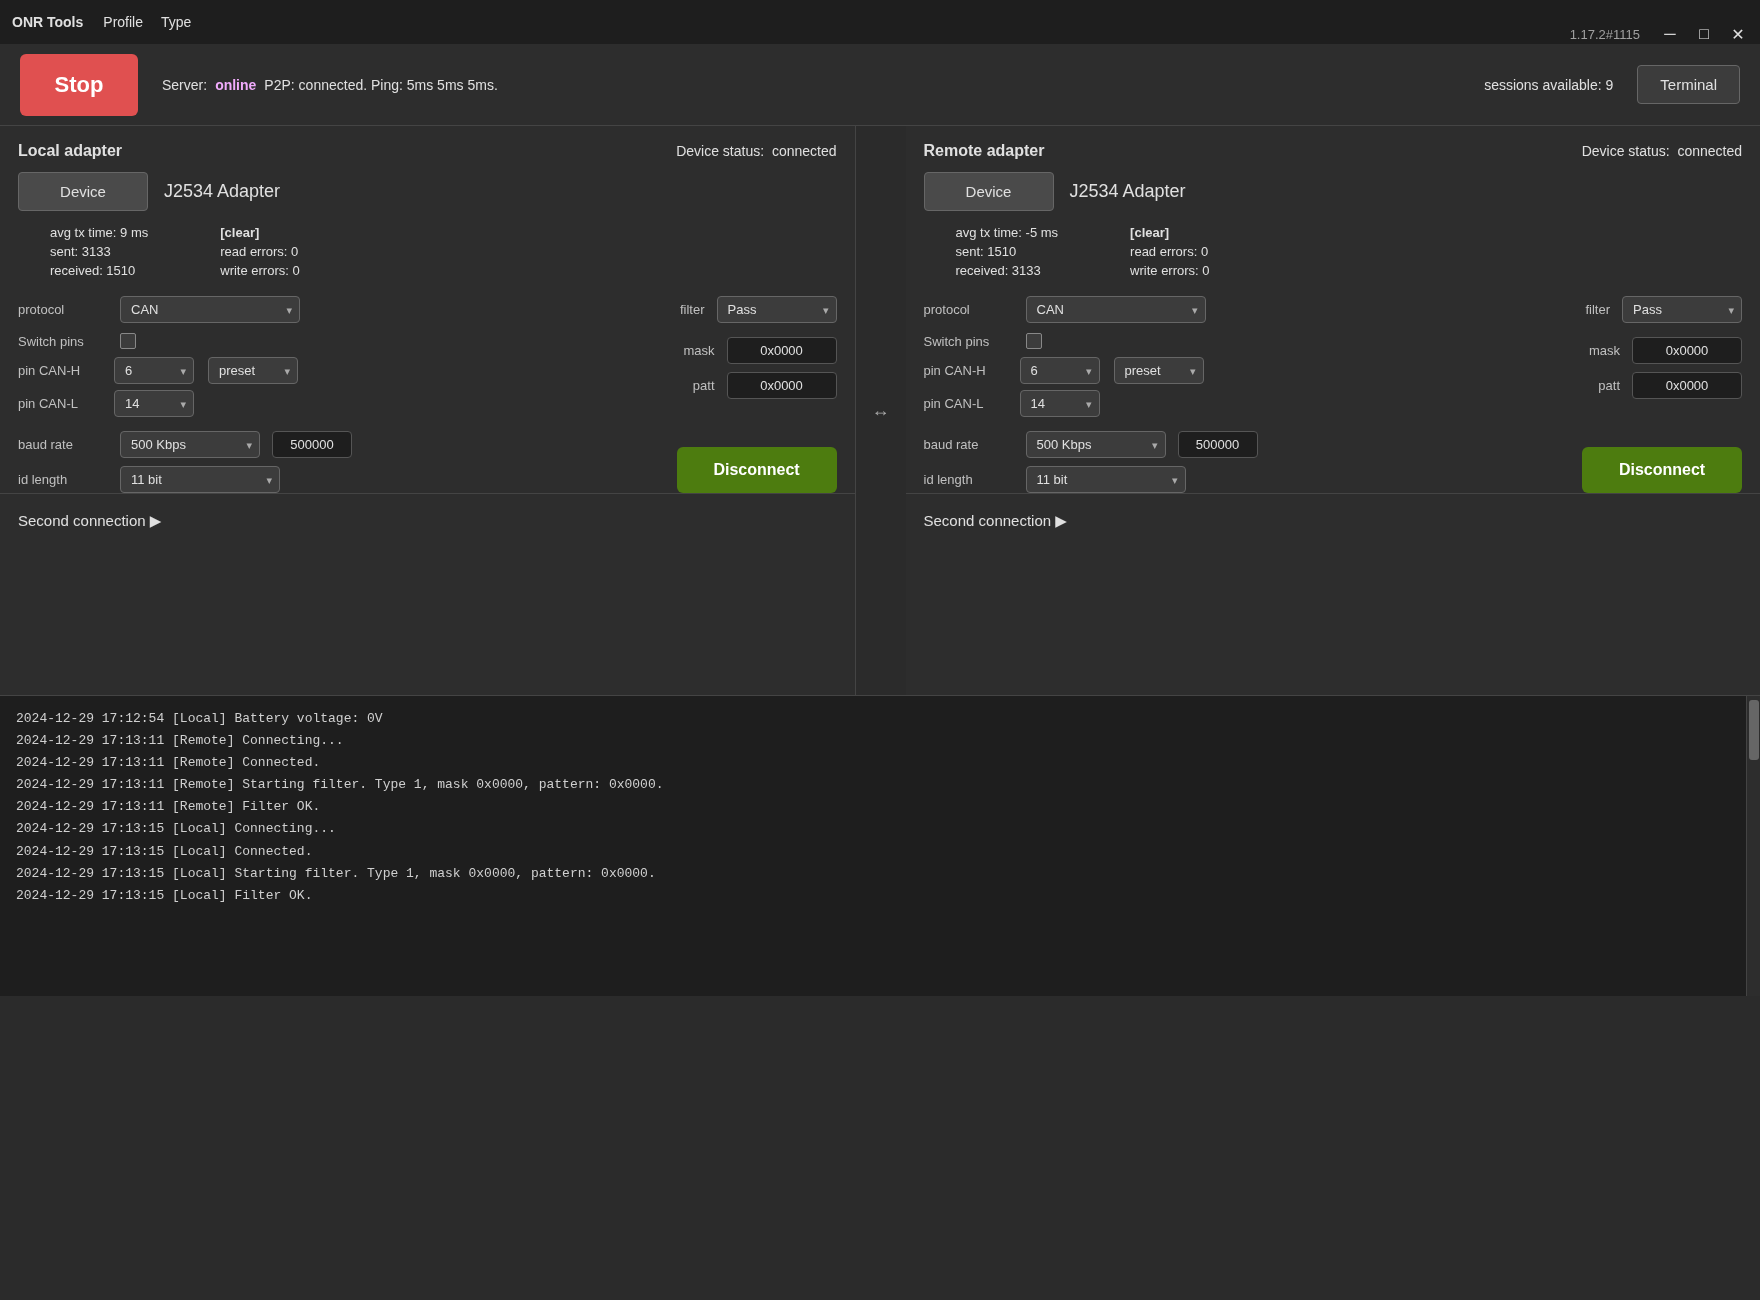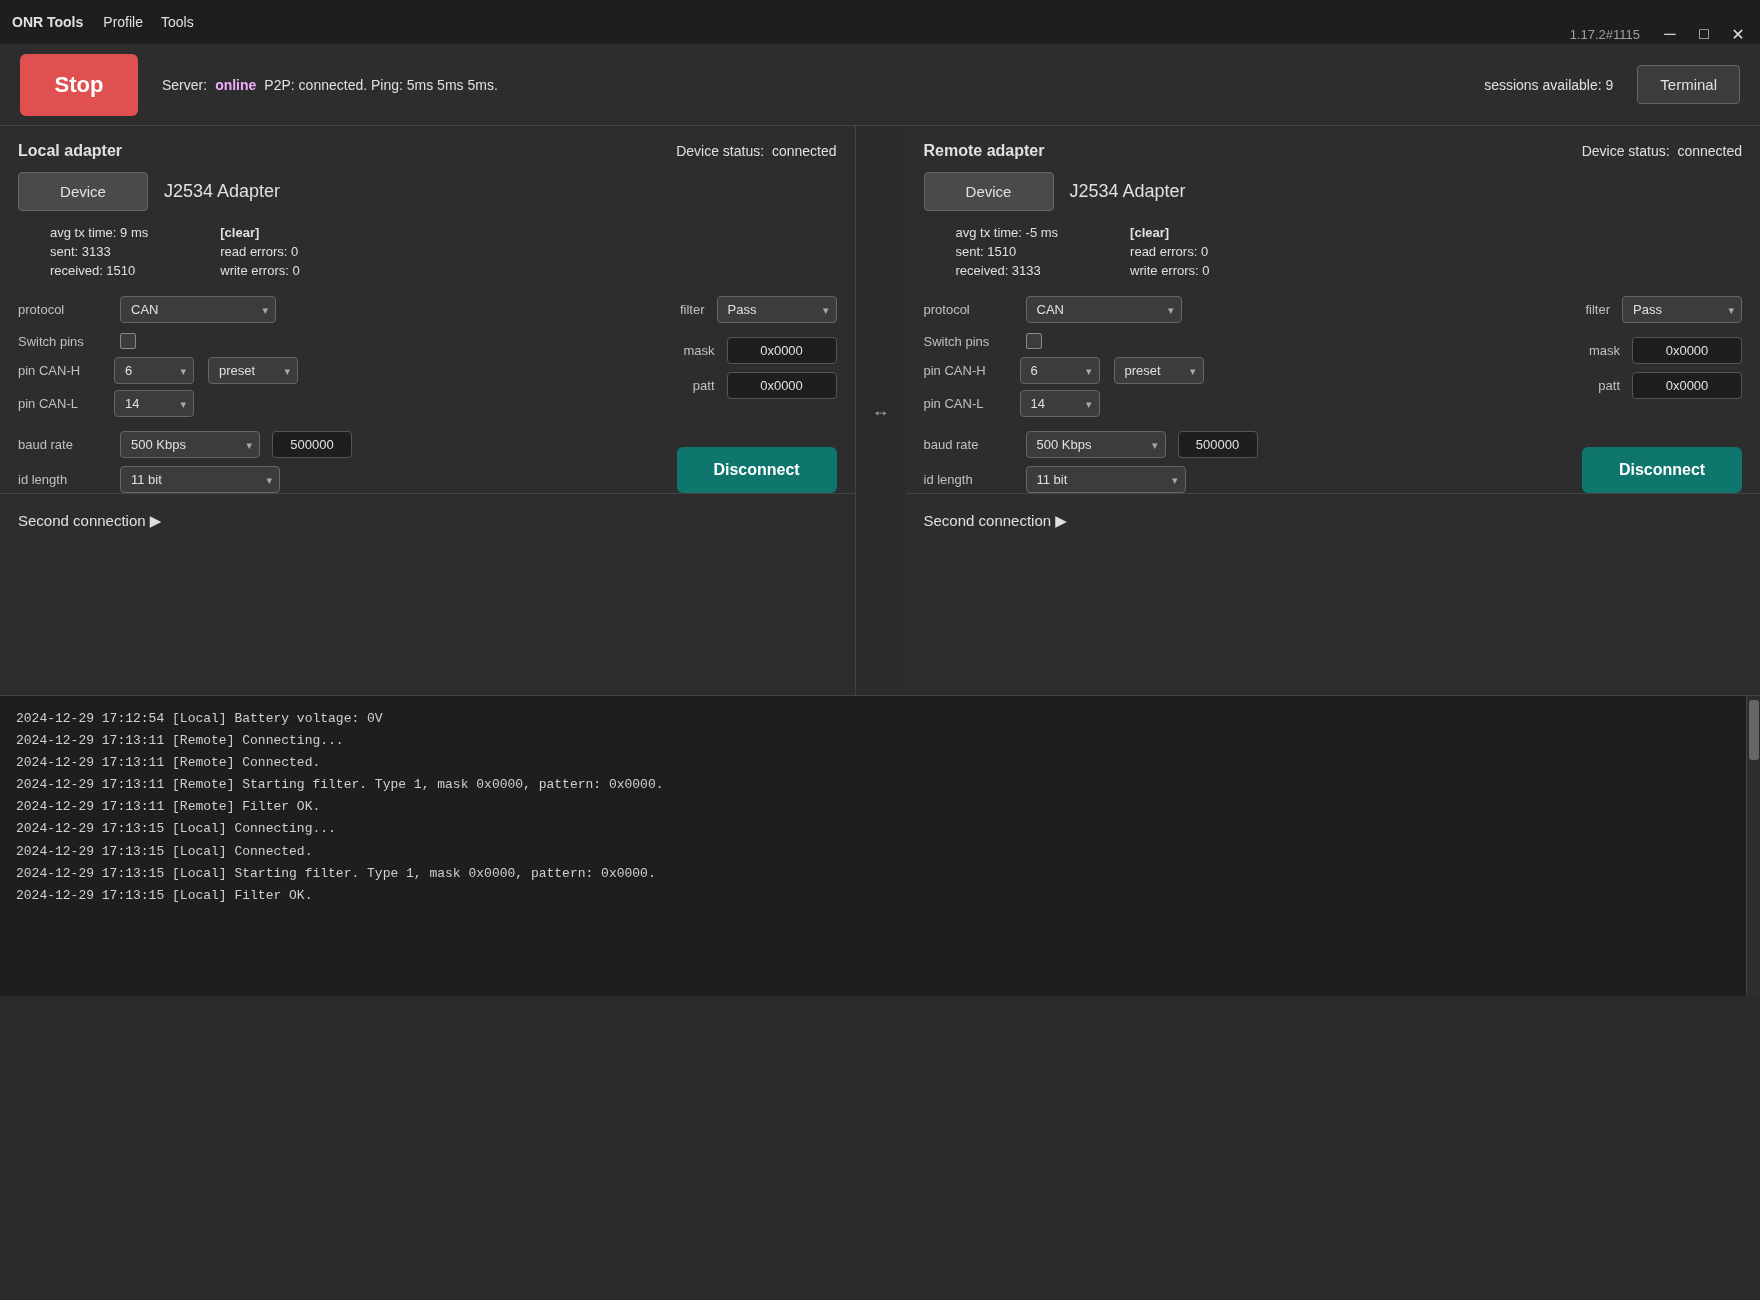--- a/index.html
+++ b/index.html
@@ -229,21 +229,21 @@
       content: '▾';
       position: absolute;
       right: 8px;
       top: 50%;
       transform: translateY(-50%);
       pointer-events: none;
       color: #aaa;
       font-size: 11px;
     }
     .select-wide {
-      width: 156px;
+      width: 180px;
       padding-right: 24px;
     }
     .select-medium {
       width: 120px;
       padding-right: 24px;
     }
     .select-small {
       width: 80px;
       padding-right: 24px;
     }
@@ -271,21 +271,21 @@
       border-radius: 4px;
       padding: 5px 10px;
       font-size: 13px;
       text-align: center;
     }
     .input-wide {
       width: 110px;
     }
 
     .disconnect-btn {
-      background: #0f766e;
+      background: #4d7c0f;
       color: white;
       border: none;
       border-radius: 6px;
       padding: 14px 30px;
       font-size: 16px;
       font-weight: bold;
       cursor: pointer;
       margin-top: 10px;
       min-width: 160px;
     }
@@ -359,21 +359,21 @@
     }
   </style>
 </head>
 <body>
 
 <div class="titlebar">
   <div class="titlebar-left">
     <span class="titlebar-title">ONR Tools</span>
     <div class="titlebar-menu">
       <span>Profile</span>
-      <span>Tools</span>
+      <span>Type</span>
     </div>
   </div>
   <div class="titlebar-right">
     <span class="titlebar-version">1.17.2#1115</span>
     <div class="titlebar-controls">
       <span>─</span>
       <span>□</span>
       <span>✕</span>
     </div>
   </div>

